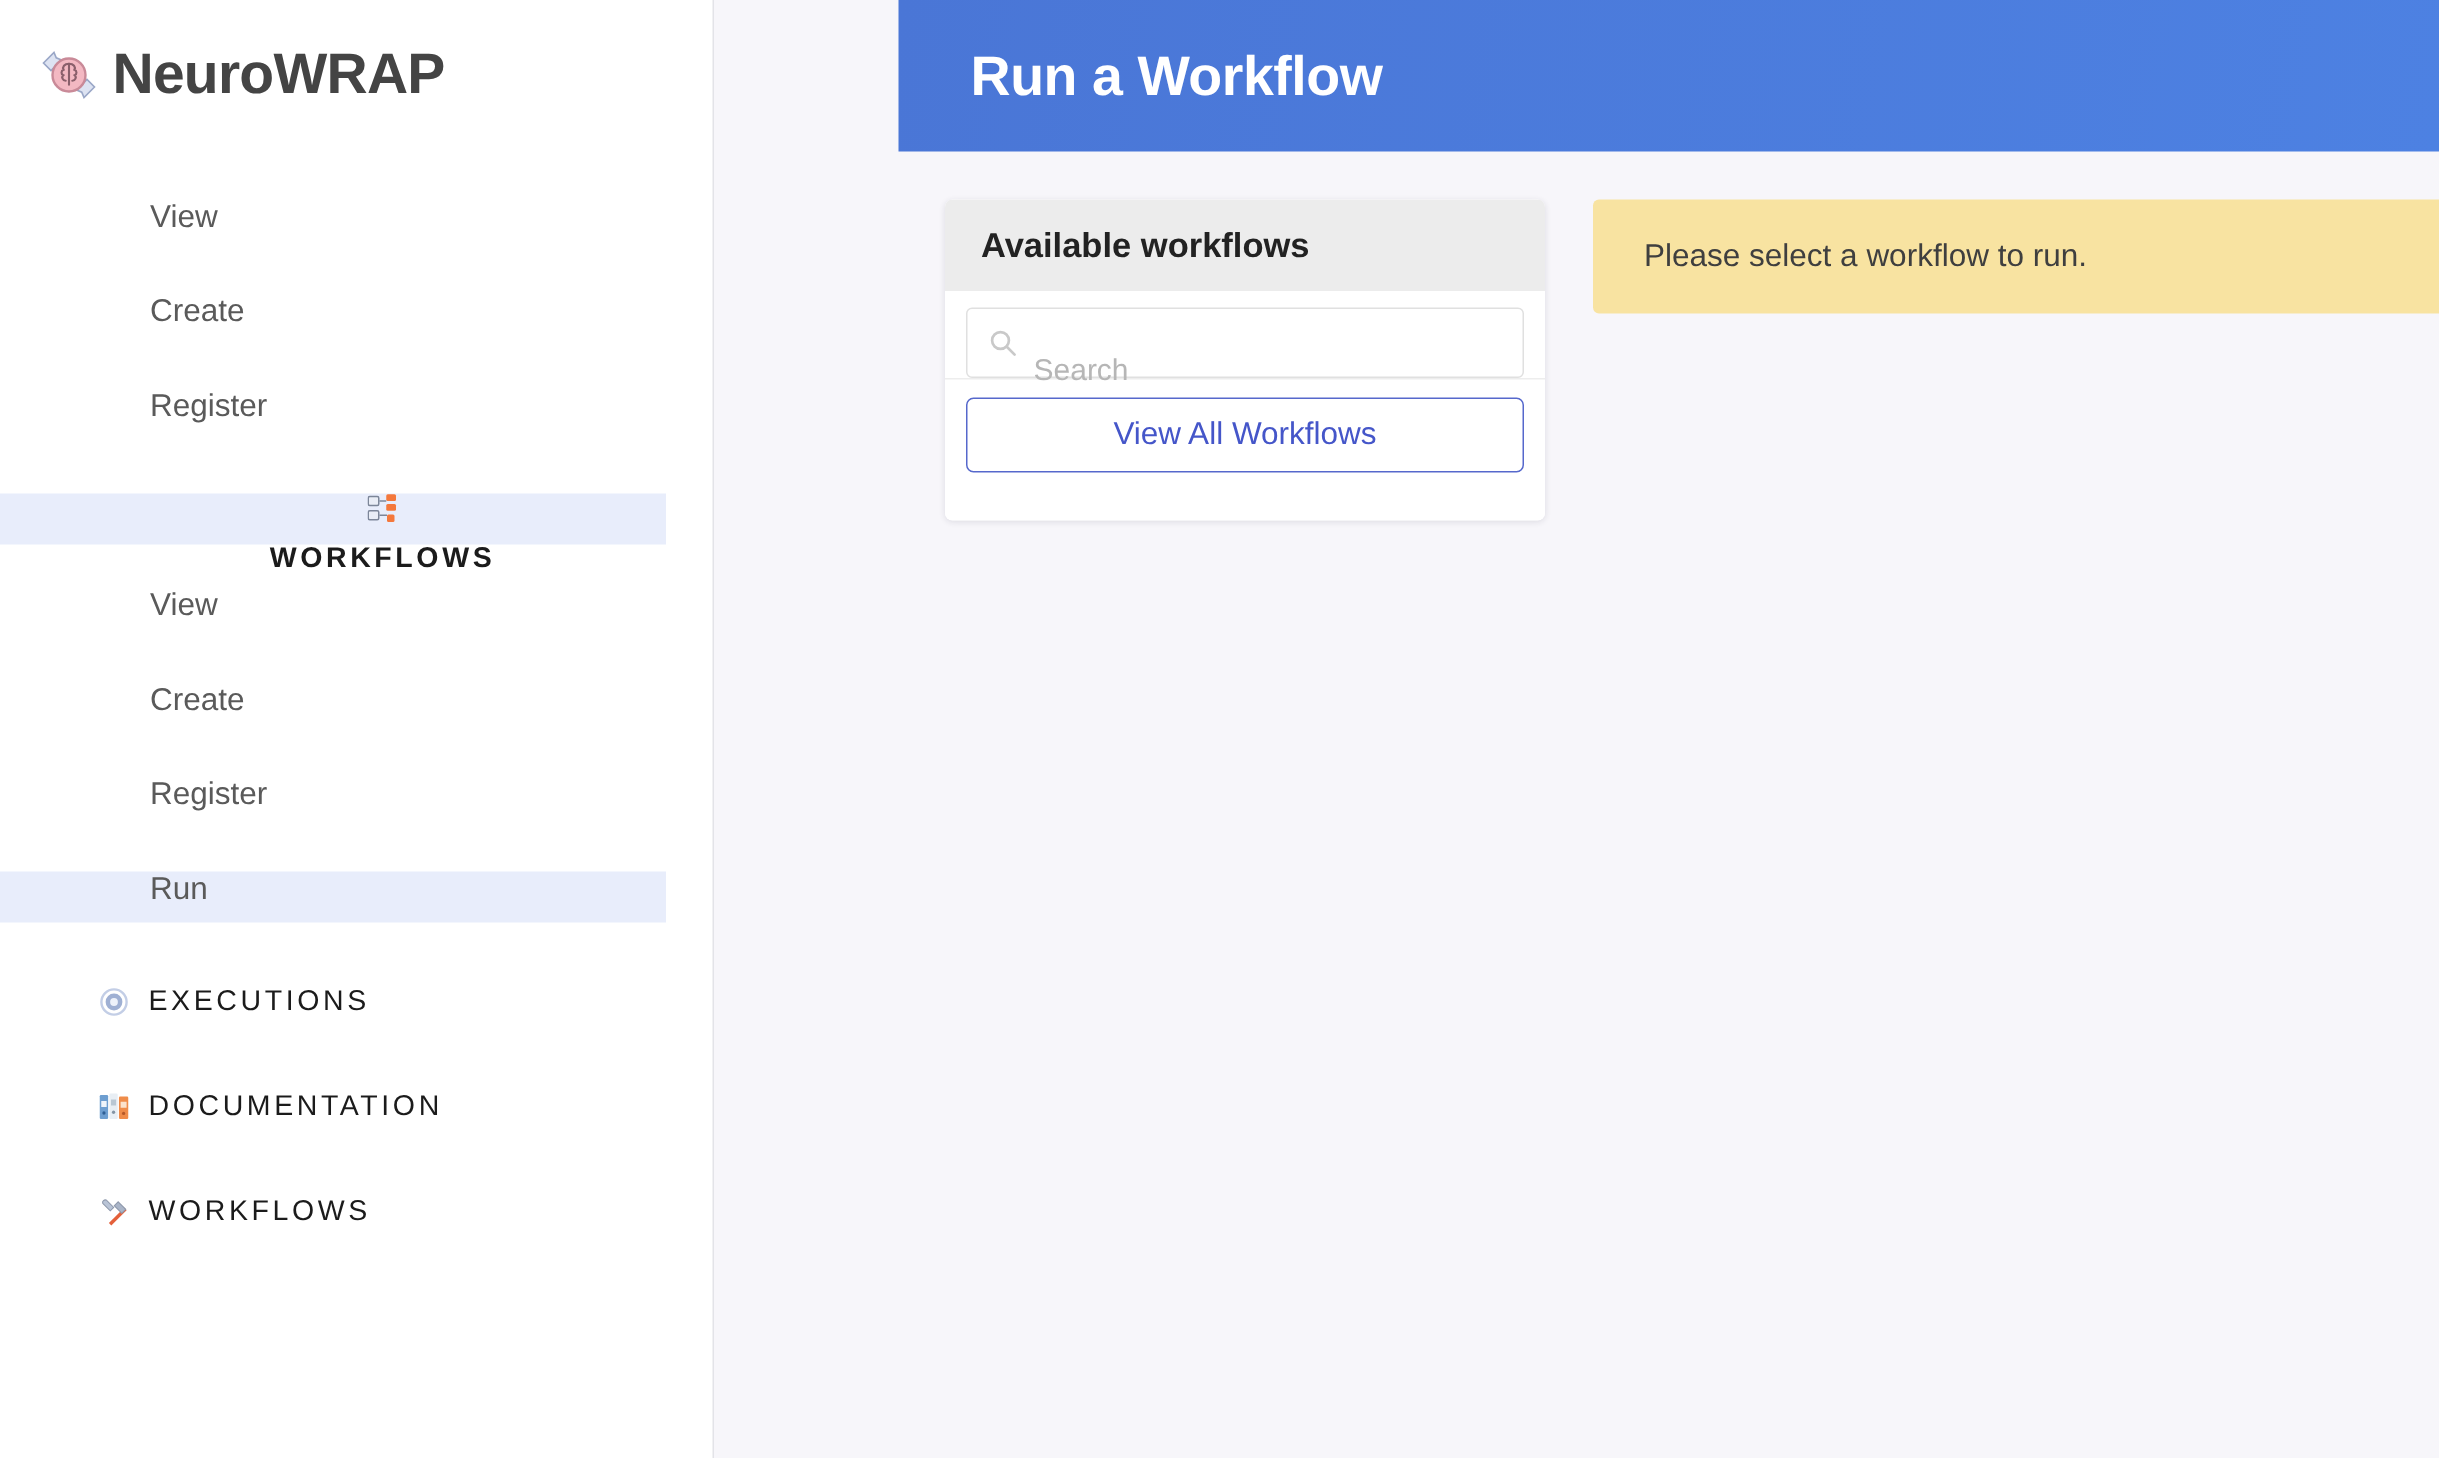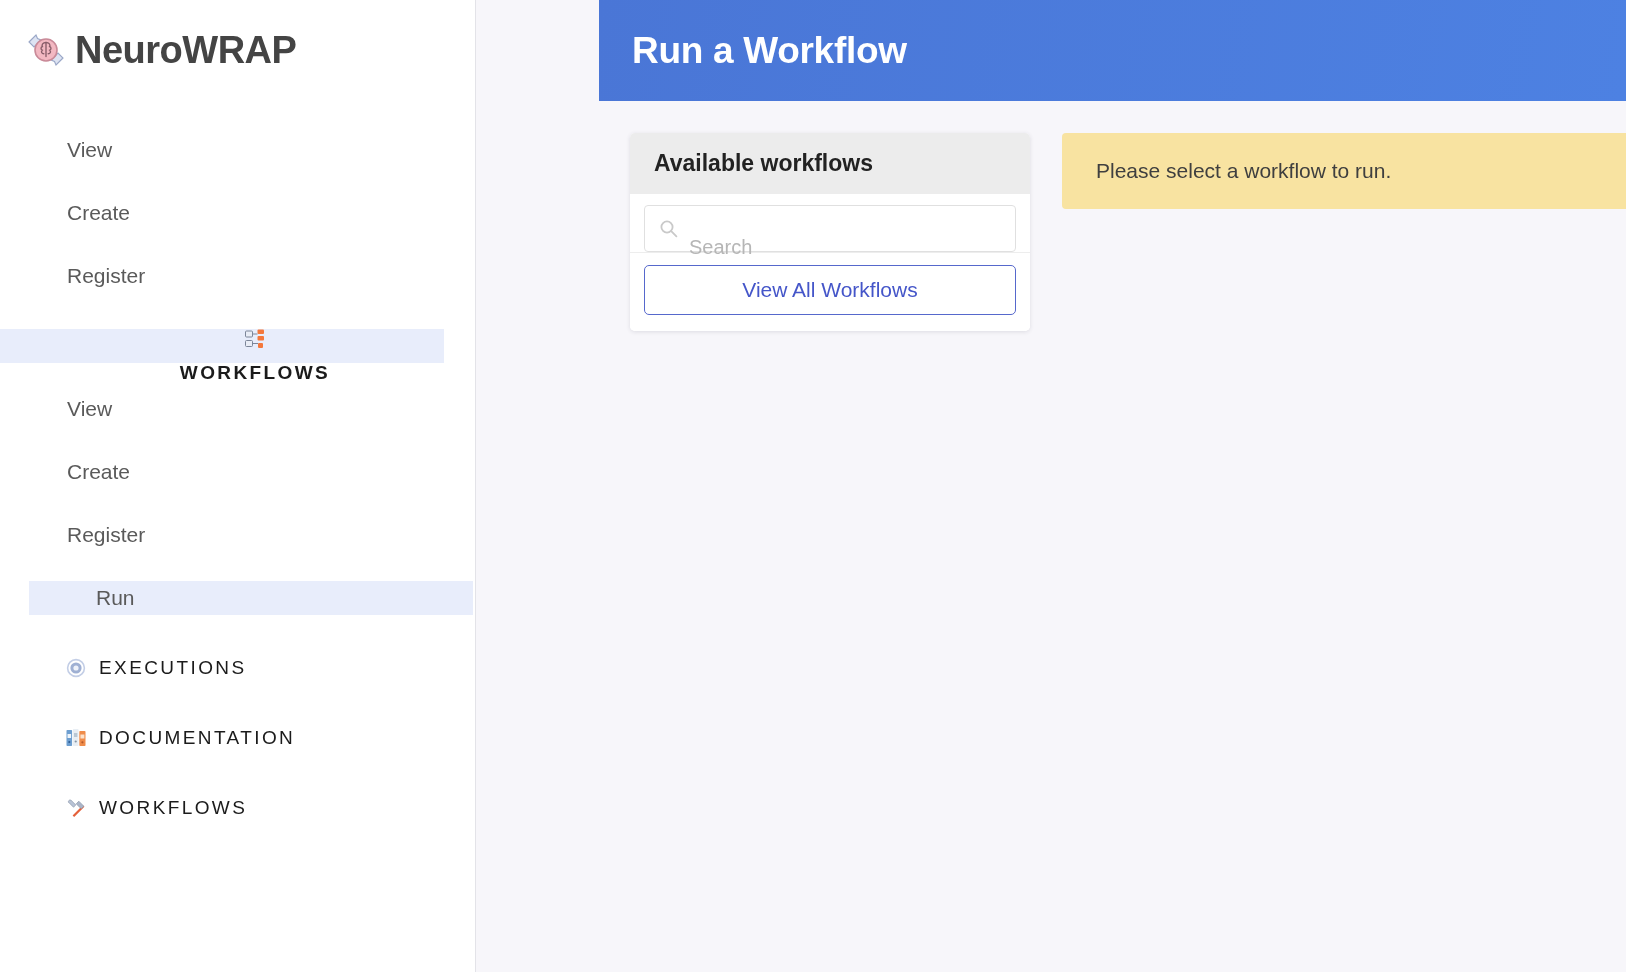--- a/index.html
+++ b/index.html
@@ -41,47 +41,47 @@
     color: #1b1b1b;
     font-size: 19px;
     letter-spacing: 2.4px;
   }
   .nav-section .sec-label { white-space: nowrap; }
   .nav-section.active { background: #e8edfb; font-weight: bold; width: 444px; flex-direction: column; }
   .nav-section .sec-icon { width: 20px; height: 20px; flex: 0 0 20px; display:block; }
 
   .nav-item {
     height: 34px; width: 444px;
-    display: flex; align-items: center;
-    padding-left: 67px;
+    display: flex; align-items: flex-start;
+    padding-left: 100px;
     color: #5a5a5a;
     font-size: 21px;
   }
-  .nav-item.active { background: #e8edfb; margin-left: 29px; }
+  .nav-item.active { background: #e8edfb; }
   .sp-29 { height: 29px; }
   .sp-36 { height: 36px; }
 
   
   #main {
     flex: 1 1 auto; height: 972px;
     background: #f7f6fa;
     position: relative;
   }
   #page-header {
     position: absolute;
     left: 123px; top: 0;
     width: 1027px; height: 101px;
     background: linear-gradient(100deg, #4a76d6 0%, #4d81e2 100%);
     display: flex; align-items: center;
   }
   #page-header h1 {
     color: #ffffff;
     font-size: 37px;
     font-weight: bold;
-    padding-left: 33px;
+    padding-left: 48px;
     letter-spacing: -0.3px;
   }
 
   #content {
     position: absolute; left: 16px; top: 101px;
     width: 1150px; height: 864px;
     display: block;
   }
 
   
@@ -128,21 +128,21 @@
   .wf-item {
     border-top: 1px solid #ededed;
     padding: 14px 0 14px 32px;
     font-size: 21px;
     color: #333333;
     background: #fff;
   }
   .wf-item:first-child { border-top: 1px solid #ededed; }
   .card-foot {
     border-top: 1px solid #ededed;
-    padding: 12px 14px 16px 14px;
+    padding: 12px 14px 32px 14px;
     background: #fff;
   }
   .btn-outline {
     display: block; width: 100%;
     background: #fff;
     border: 1px solid #5668cc;
     border-radius: 5px;
     color: #4556c9;
     font-family: "Liberation Sans", sans-serif;
     font-size: 21px;

